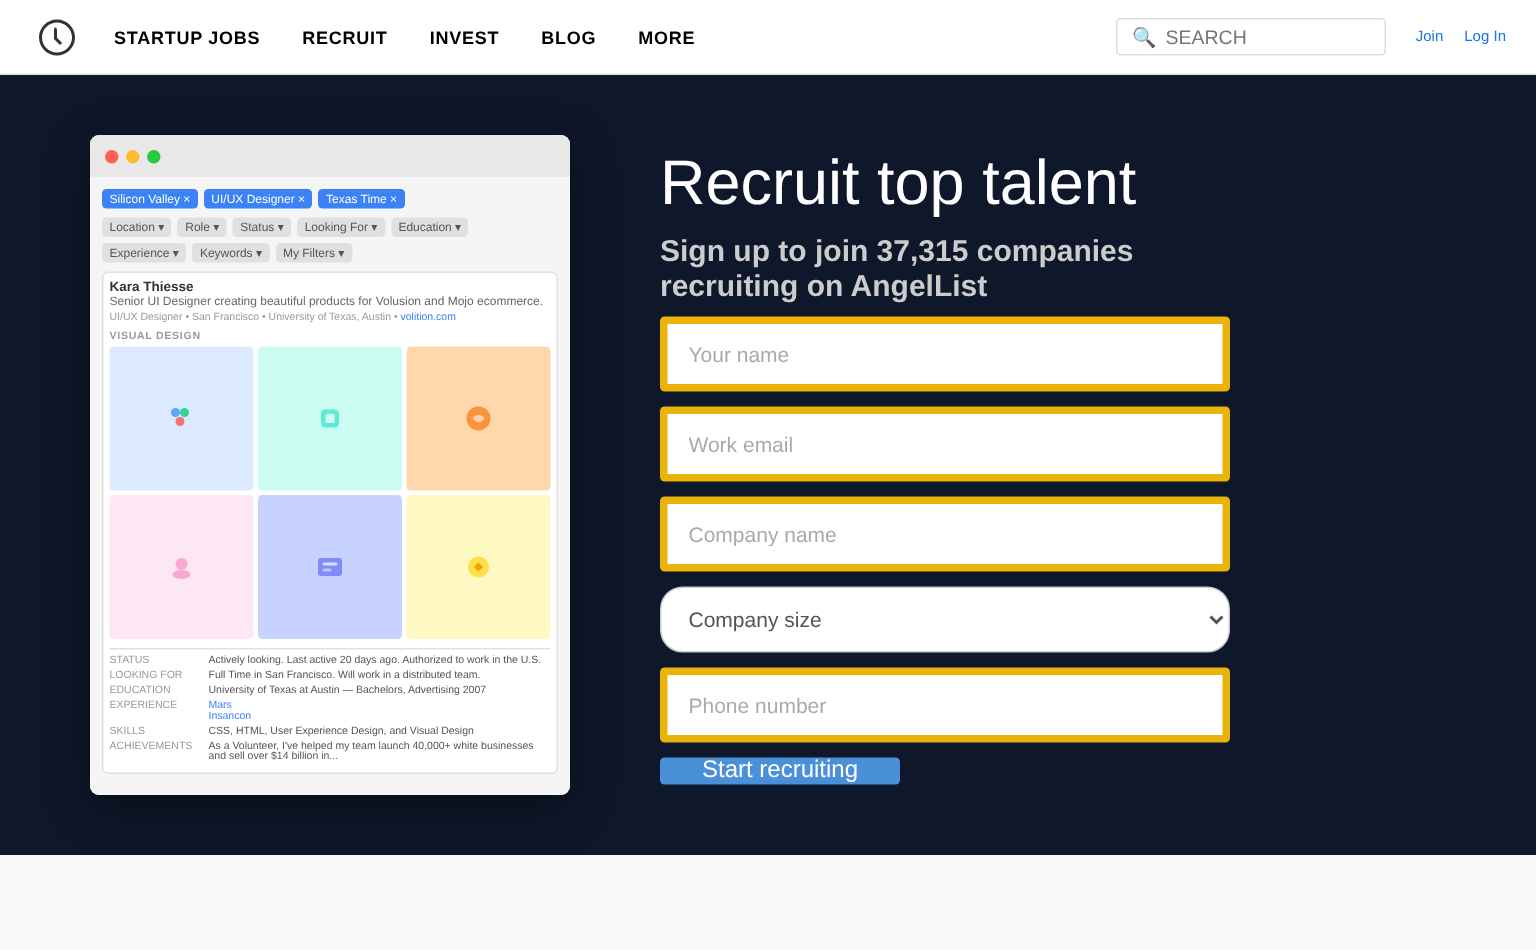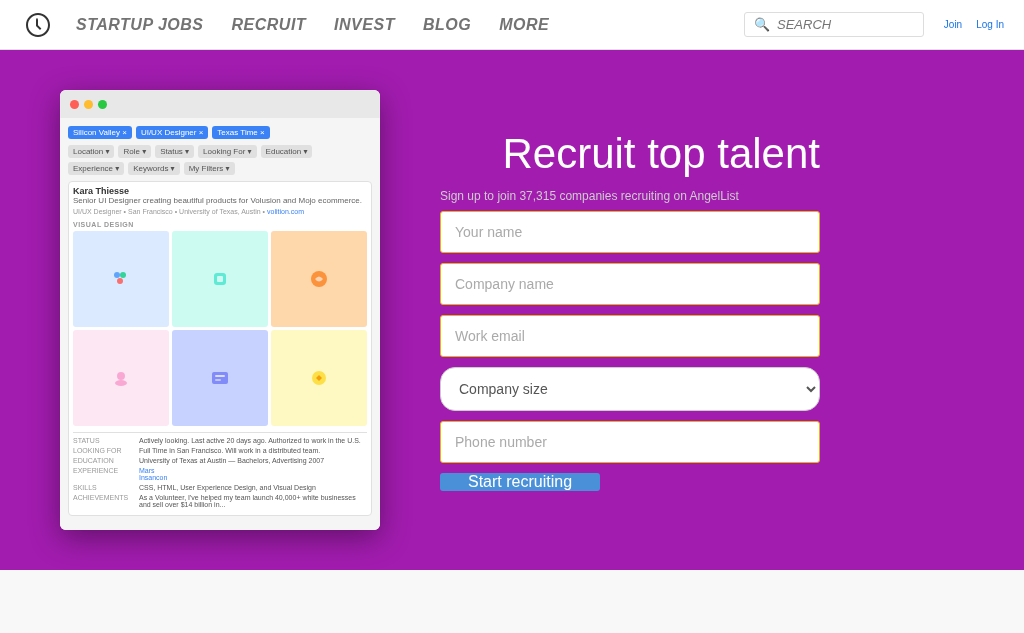--- a/index.html
+++ b/index.html
@@ -23,64 +23,62 @@
       display: flex; align-items: center; justify-content: center;
     }
     .navbar-logo svg { width: 28px; height: 28px; }
     .navbar-links {
       display: flex;
       gap: 28px;
       flex: 1;
     }
     .navbar-links a {
       text-decoration: none;
-      color: #737373;
-      font-size: 16px;
+      color: #000000;
+      font-size: 12px;
       font-weight: 600;
       letter-spacing: 0.5px;
       text-transform: uppercase;
-      font-style: italic;
     }
     .navbar-search {
       display: flex;
       align-items: center;
       border: 1px solid #ddd;
       border-radius: 3px;
       padding: 4px 10px;
       width: 180px;
       background: #fff;
     }
     .navbar-search input {
       border: none;
       outline: none;
       font-size: 13px;
       color: #14532d;
       width: 100%;
       background: transparent;
-      font-style: italic;
     }
     .navbar-search-icon {
       color: #aaa;
       margin-right: 6px;
       font-size: 13px;
     }
     .navbar-auth {
       display: flex;
       gap: 14px;
       margin-left: 20px;
     }
     .navbar-auth a {
       text-decoration: none;
       color: #1a73e8;
       font-size: 10px;
     }
 
     
     .hero {
-      background: #a21caf;
+      background: #0f172a;
       min-height: 400px;
       display: flex;
       align-items: center;
       padding: 40px 60px;
       gap: 60px;
       position: relative;
       overflow: hidden;
     }
 
     
@@ -187,37 +185,36 @@
     .hero-form-area {
       flex: 1;
       max-width: 380px;
     }
     .hero-title {
       font-size: 42px;
       font-weight: 300;
       color: #fff;
       margin-bottom: 10px;
       line-height: 1.2;
-      text-align: right;
     }
     .hero-subtitle {
-      font-size: 12px;
+      font-size: 20px;
       color: #ccc;
       margin-bottom: 8px;
-      font-weight: 400;
+      font-weight: 700;
     }
     .hero-form {
       display: flex;
       flex-direction: column;
       gap: 10px;
     }
     .hero-input {
       width: 100%;
       padding: 12px 14px;
-      border: 1px solid #eab308;
+      border: 5px solid #eab308;
       border-radius: 3px;
       font-size: 14px;
       color: #333;
       outline: none;
       background: #fff;
     }
     .hero-input::placeholder { color: #aaa; }
     .hero-select {
       width: 100%;
       padding: 12px 14px;
@@ -380,22 +377,22 @@
         </div>
       </div>
     </div>
   </div>
 
   <div class="hero-form-area">
     <h1 class="hero-title">Recruit top talent</h1>
     <p class="hero-subtitle">Sign up to join 37,315 companies recruiting on AngelList</p>
     <form class="hero-form">
       <input class="hero-input" type="text" placeholder="Your name" style="">
+      <input class="hero-input" type="email" placeholder="Work email" style="">
       <input class="hero-input" type="text" placeholder="Company name" style="">
-      <input class="hero-input" type="email" placeholder="Work email" style="">
       <select class="hero-select">
         <option>Company size</option>
         <option>1-10</option>
         <option>11-50</option>
         <option>51-200</option>
         <option>201-500</option>
         <option>500+</option>
       </select>
       <input class="hero-input" type="tel" placeholder="Phone number" style="">
       <button type="submit" class="hero-submit">Start recruiting</button>

